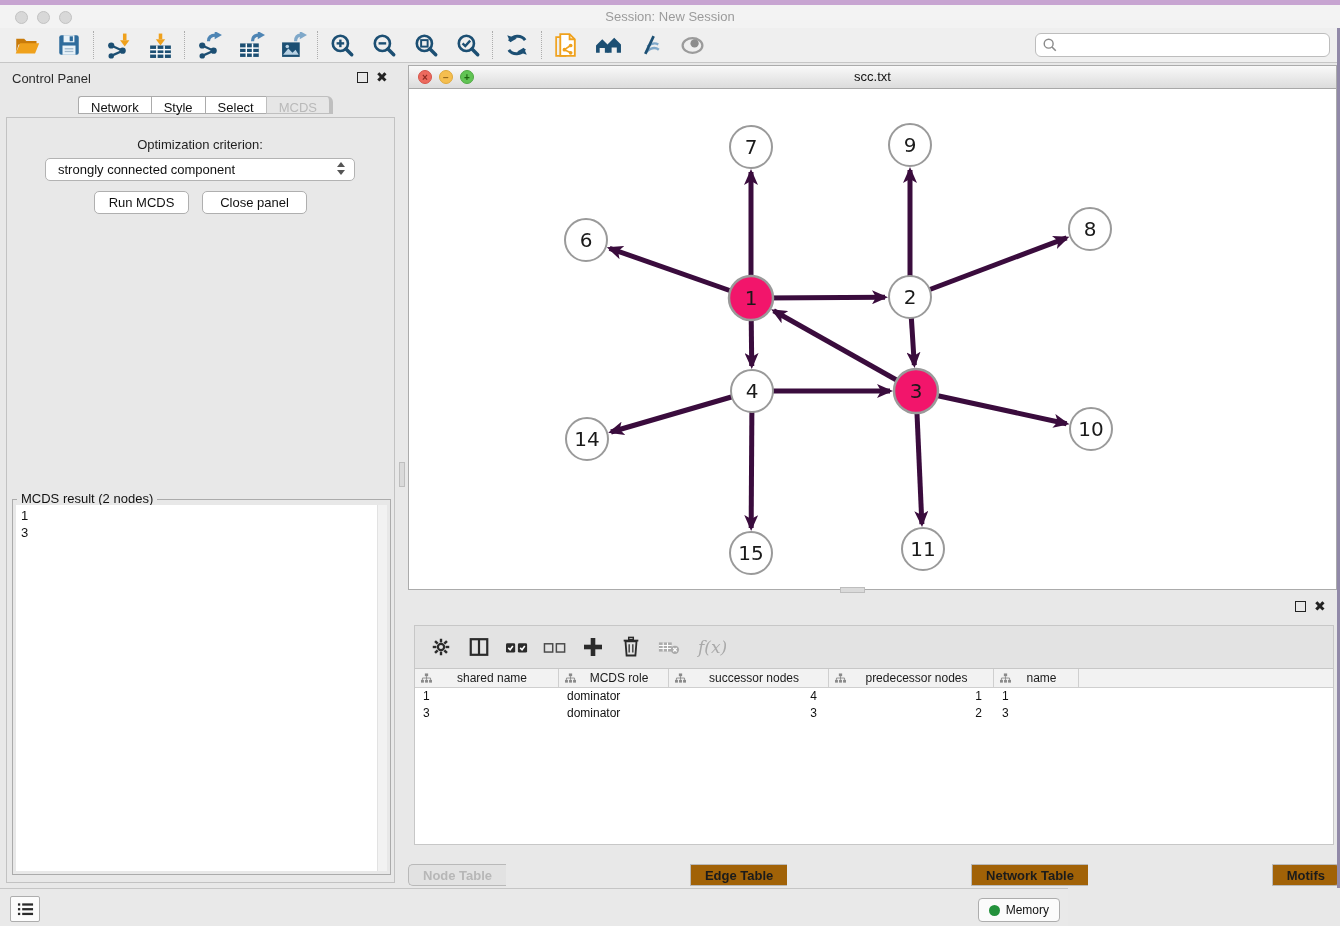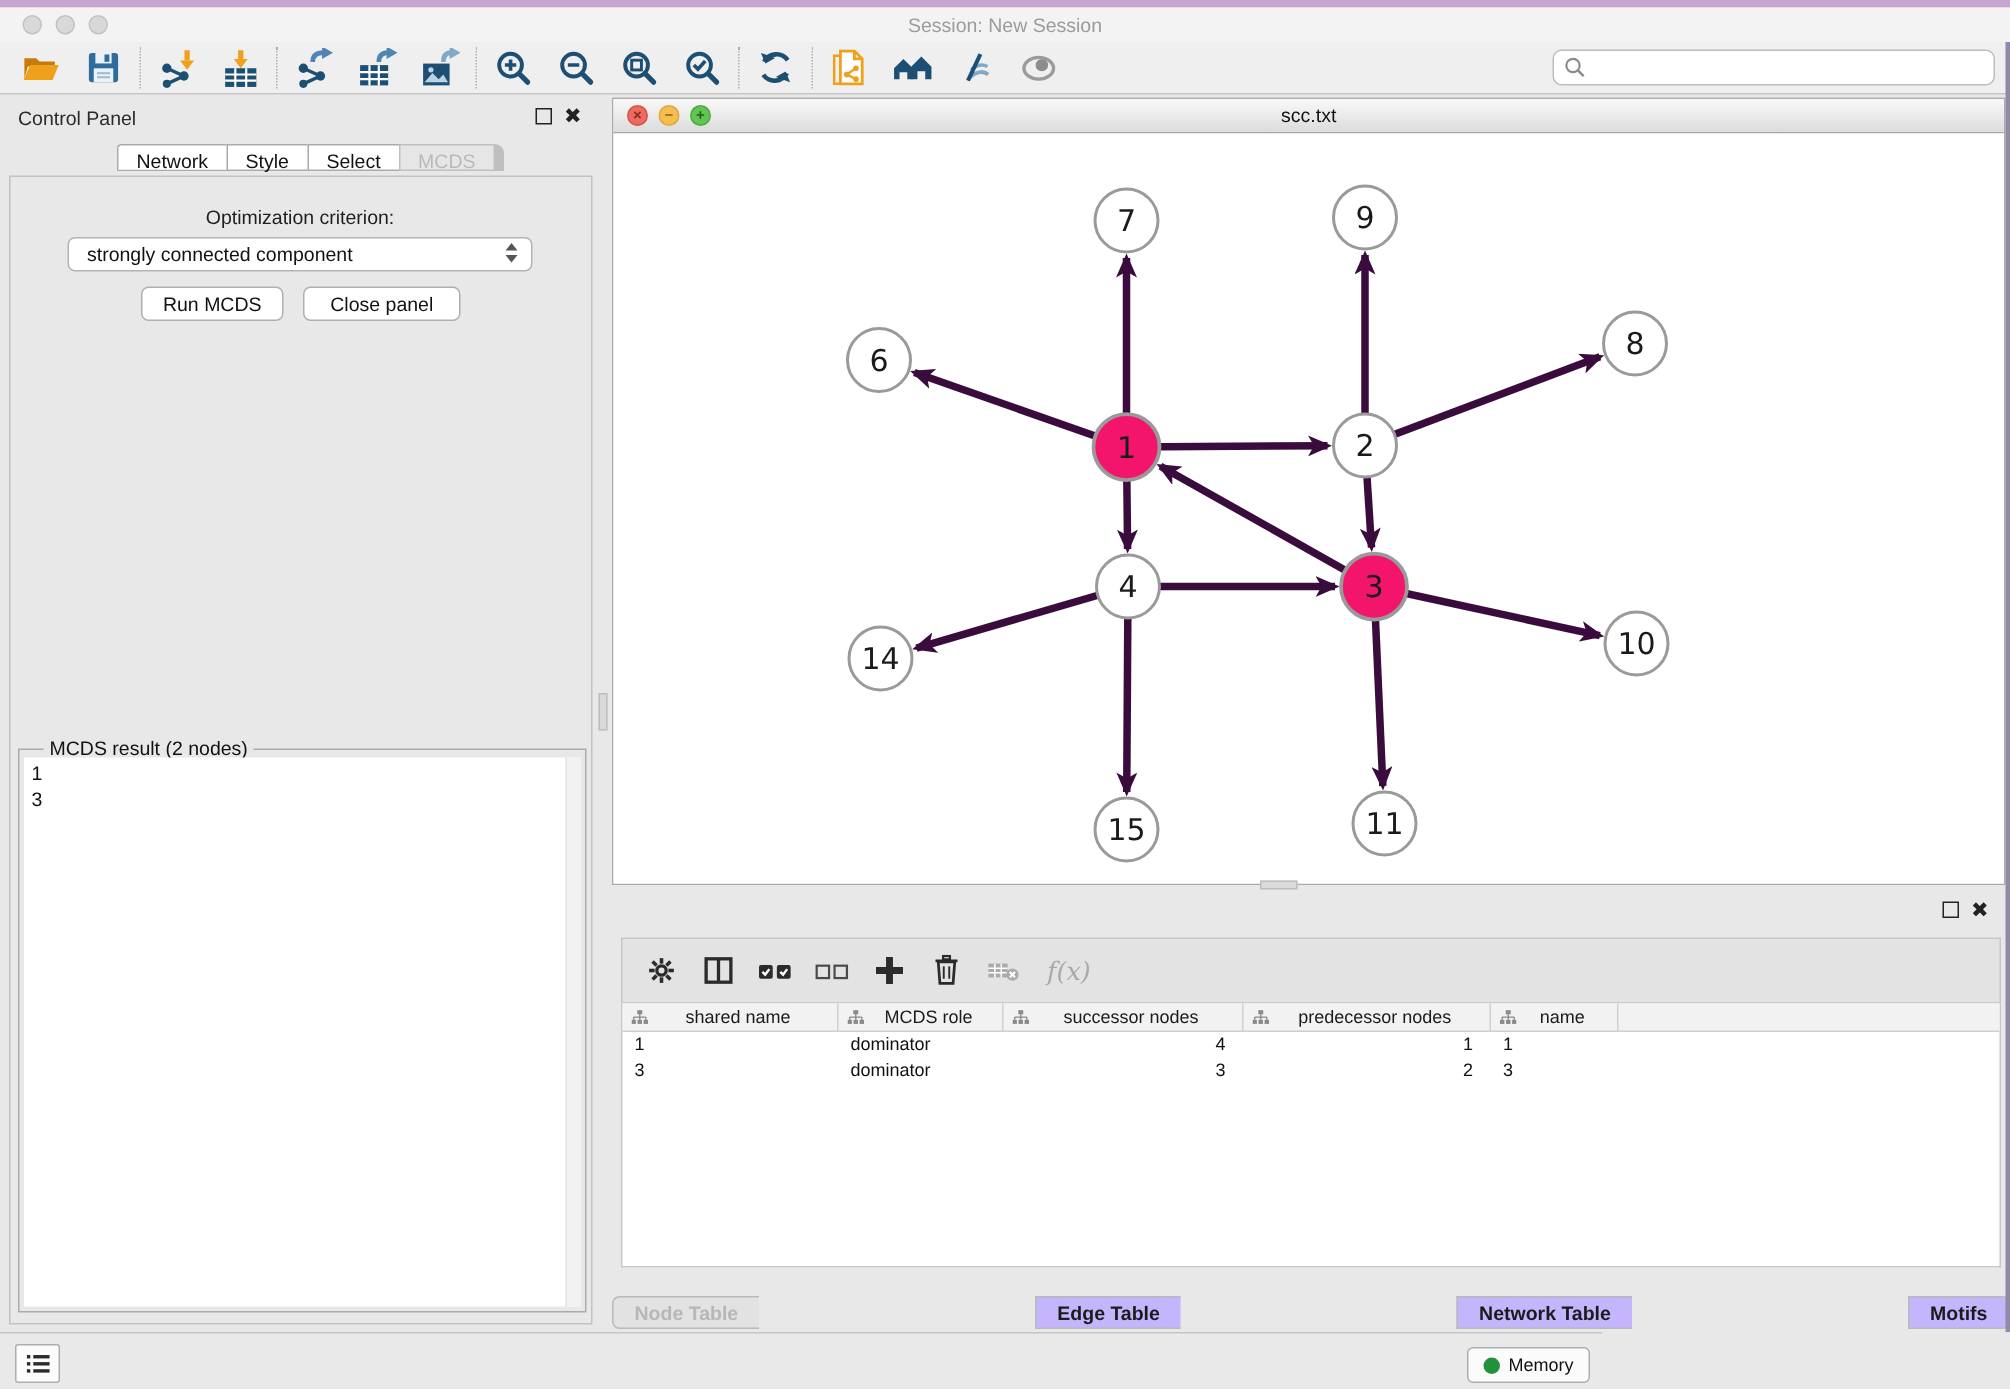--- a/index.html
+++ b/index.html
@@ -30,38 +30,38 @@
   #cp-title { left:12px; top:71px; font-size:13px; color:#2B2B2B; }
   .panel-btns { display:flex; gap:8px; align-items:center; }
   #cp-btns { left:357px; top:72px; }
   .float-box { width:11px; height:11px; border:1.6px solid #222; display:inline-block; }
   .close-x { font-size:14px; font-weight:bold; color:#222; line-height:11px; }
 
   #cp-tabs { left:78px; top:96px; display:flex; height:18px; }
   .cp-tab { font-size:13px; padding:3px 12px 0 12px; background:#FFF; border:1px solid #ABABAB;
     border-right:none; color:#111; text-align:center; }
   .cp-tab:first-child { border-radius:3px 0 0 0; }
-  .cp-tab:last-child { border-right:7px solid #0f172a; border-radius:0 6px 0 0; }
+  .cp-tab:last-child { border-right:4px solid #0f172a; border-radius:0 6px 0 0; }
   .cp-tab.disabled { background:#E6E6E6; color:#B9B9B9; border-color:#BFBFBF; }
 
   #cp-body { left:6px; top:117px; width:389px; height:766px; border:1px solid #C2C2C2; background:#E8E8E8; }
   #opt-label { left:0; top:137px; width:400px; text-align:center; font-size:13px; color:#1F1F1F; }
   #criterion-select { left:45px; top:158px; width:310px; height:23px; background:#FFF;
     border:1px solid #B3B3B3; border-radius:5px; display:flex; align-items:center;
     font-size:13px; color:#111; padding-left:12px; }
   #criterion-select .chevrons { position:absolute; right:9px; top:3px; display:flex; flex-direction:column; gap:3px; }
   .tri-up { width:0; height:0; border-left:4px solid transparent; border-right:4px solid transparent; border-bottom:5px solid #555; }
   .tri-down { width:0; height:0; border-left:4px solid transparent; border-right:4px solid transparent; border-top:5px solid #555; }
   .cp-button { position:absolute; top:191px; height:23px; background:#FFF; border:1px solid #AFAFAF;
     border-radius:5px; font-size:13px; color:#111; font-family:inherit; }
   #run-btn { left:94px; width:95px; }
   #closepanel-btn { left:202px; width:105px; }
 
   #result-box { left:12px; top:499px; width:379px; height:376px; border:1px solid #ABABAB; }
-  #result-legend { position:absolute; left:16px; top:-9px; background:#E8E8E8; padding:0 4px;
+  #result-legend { position:absolute; left:4px; top:-9px; background:#E8E8E8; padding:0 4px;
     font-size:13px; color:#111; white-space:nowrap; }
   #result-area { position:absolute; left:3px; top:5px; right:3px; bottom:3px; background:#FFF; }
   #result-text { position:absolute; left:5px; top:2px; font-size:13px; line-height:17px;
     color:#111; white-space:pre; }
   #result-scroll { position:absolute; right:0; top:0; width:10px; height:100%; background:#F2F2F2; border-left:1px solid #E2E2E2; }
 
   
   #net-window { left:408px; top:65px; width:929px; height:525px; border:1px solid #ABABAB; background:#FFF; }
   #net-titlebar { position:absolute; left:0; top:0; width:100%; height:23px;
     background:linear-gradient(#F9F9F9,#DCDCDC); border-bottom:1px solid #A8A8A8; }
@@ -90,21 +90,21 @@
   .nt-th .hicon { margin:0 4px 0 6px; }
   .nt-th .hlabel { flex:1; text-align:center; padding-right:10px; }
   .nt-th.filler { border-right:none; flex:1; }
   .nt-row { display:flex; height:17px; font-size:12px; color:#111; }
   .nt-td { overflow:hidden; white-space:nowrap; padding-top:1px; }
   .al { text-align:left; padding-left:8px; }
   .ar { text-align:right; padding-right:12px; }
 
   #tp-tabs { left:408px; top:864px; width:932px; display:flex; justify-content:space-between; }
   .tp-tab { height:22px; font-size:13px; font-weight:bold; padding:3px 14px 0 14px;
-    background:#c4b5fd; border:1px solid #B9B9B9; border-right:none; color:#1B1B1B; }
+    background:#a16207; border:1px solid #B9B9B9; border-right:none; color:#1B1B1B; }
   .tp-tab:first-child { border-radius:5px 0 0 5px; }
   .tp-tab:last-child { border-right:1px solid #B9B9B9; border-radius:0 5px 5px 0; }
   .tp-tab.disabled { background:#E2E2E2; color:#B7B7B7; font-weight:bold; }
 
   
   #statusbar { left:0; top:888px; width:1068px; height:38px; background:#E9E9E9; border-top:1px solid #C5C5C5; }
   #list-btn { position:absolute; left:10px; top:7px; width:30px; height:26px; background:#FCFCFC;
     border:1px solid #ADADAD; border-radius:2px; display:flex; align-items:center; justify-content:center; }
   #memory-btn { position:absolute; right:8px; top:9px; height:24px; padding:0 10px;
     background:#FBFBFB; border:1px solid #ADADAD; border-radius:4px;

